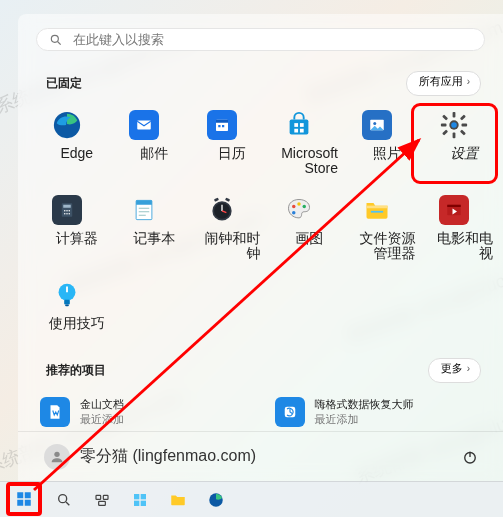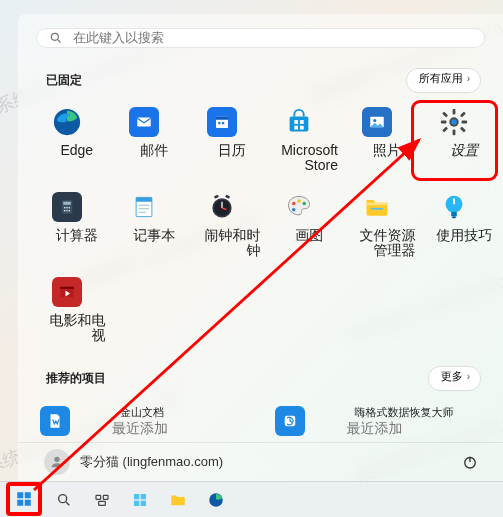--- a/index.html
+++ b/index.html
@@ -101,22 +101,22 @@
   }
   .rec-item {
     display:flex;
     align-items:center;
     gap:10px;
     cursor:pointer;
     padding:4px 2px;
   }
   .rec-icon { width:30px; height:30px; border-radius:6px; display:flex;align-items:center;justify-content:center; }
   .rec-text { display:flex; flex-direction:column; }
-  .rec-title { font-size:11px; color:#222;margin-left:40px; }
-  .rec-sub { font-size:14px; color:#777;margin-left:32px; }
+  .rec-title { font-size:11px; color:#222; }
+  .rec-sub { font-size:11px; color:#777; }
   .footer-bar {
     margin-top:auto;
     height:52px;
     border-top:1px solid rgba(0,0,0,0.08);
     display:flex;
     align-items:center;
     justify-content:space-between;
     padding: 0 22px 0 26px;
   }
   .user-block { display:flex; align-items:center; gap:10px; cursor:pointer; }
@@ -320,40 +320,40 @@
       <div class="app-icon">
         <svg viewBox="0 0 32 32" width="28" height="28">
             <path d="M4 8h8l2 3h14v13a2 2 0 0 1-2 2H6a2 2 0 0 1-2-2z" fill="#ffca28"></path>
             <rect x="4" y="11" width="24" height="3" fill="#ffe082"></rect>
             <rect x="9" y="17" width="14" height="2" fill="#4fc3f7"></rect>
           </svg>
       </div>
       <span class="app-label">文件资源管理器</span>
     </div>
     <div class="app-tile">
+      <div class="app-icon" style="background:#c62828">
+        <svg viewBox="0 0 24 24" width="18" height="18">
+            <rect x="3" y="5" width="18" height="14" rx="1" fill="#b71c1c"></rect>
+            <rect x="3" y="5" width="18" height="3" fill="#7f0000"></rect>
+            <polygon points="10,10 16,14 10,18" fill="#fff"></polygon>
+          </svg>
+      </div>
+      <span class="app-label">电影和电视</span>
+    </div>
+
+    <div class="app-tile">
       <div class="app-icon">
         <svg viewBox="0 0 32 32" width="30" height="30">
             <circle cx="16" cy="13" r="9" fill="#29b6f6"></circle>
             <rect x="13" y="21" width="6" height="5" rx="1" fill="#0277bd"></rect>
             <rect x="14" y="26" width="4" height="2" rx="1" fill="#01579b"></rect>
             <path d="M16 7v6" stroke="#fff" stroke-width="2"></path>
           </svg>
       </div>
       <span class="app-label">使用技巧</span>
-    </div>
-
-    <div class="app-tile">
-      <div class="app-icon" style="background:#c62828">
-        <svg viewBox="0 0 24 24" width="18" height="18">
-            <rect x="3" y="5" width="18" height="14" rx="1" fill="#b71c1c"></rect>
-            <rect x="3" y="5" width="18" height="3" fill="#7f0000"></rect>
-            <polygon points="10,10 16,14 10,18" fill="#fff"></polygon>
-          </svg>
-      </div>
-      <span class="app-label">电影和电视</span>
     </div>
     <div class="app-tile empty"></div>
     <div class="app-tile empty"></div>
     <div class="app-tile empty"></div>
     <div class="app-tile empty"></div>
     <div class="app-tile empty"></div>
   </div>
 
   <div style="height:22px;"></div>
 
@@ -394,21 +394,21 @@
   </div>
 
   <div class="footer-bar">
     <div class="user-block">
       <div class="avatar">
         <svg viewBox="0 0 24 24" width="16" height="16" fill="#8a8a8a">
             <circle cx="12" cy="8" r="4"></circle>
             <path d="M4 20c0-4 4-6 8-6s8 2 8 6"></path>
           </svg>
       </div>
-      <span style="font-size:13px;color:#333">零分猫 (lingfenmao.com)</span>
+      <span style="font-size:16px;color:#333">零分猫 (lingfenmao.com)</span>
     </div>
     <div class="power-btn">
       <svg viewBox="0 0 24 24" width="18" height="18" fill="none" stroke="#333" stroke-width="1.8">
           <circle cx="12" cy="13" r="7"></circle>
           <line x1="12" y1="5" x2="12" y2="12"></line>
         </svg>
     </div>
   </div>
 </div>
 

